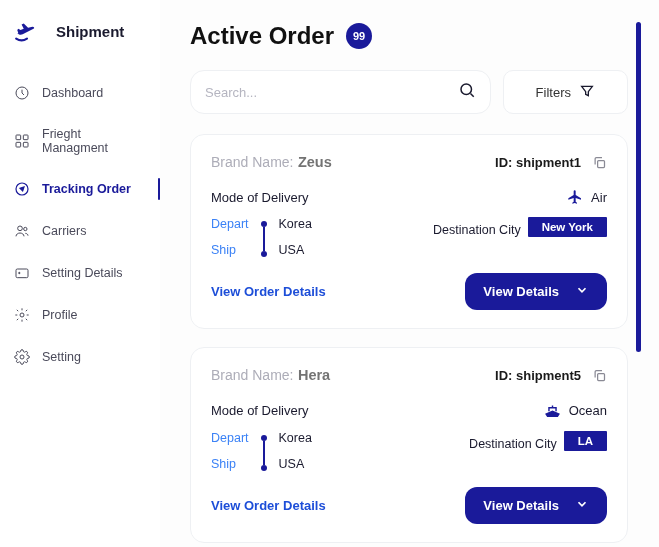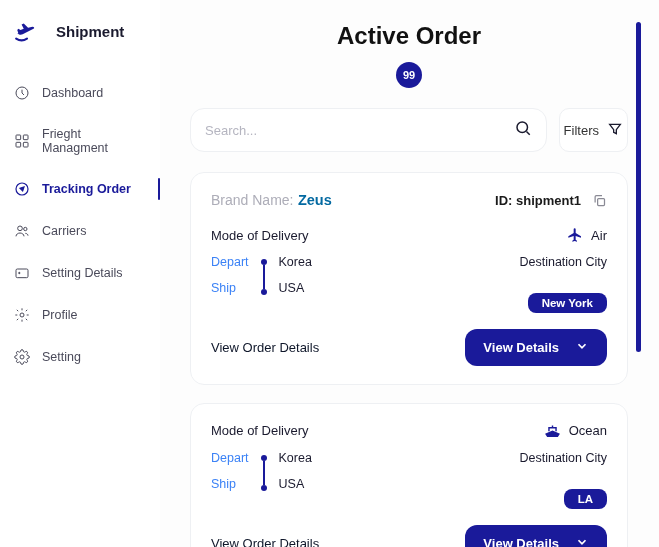--- a/index.html
+++ b/index.html
@@ -12,56 +12,56 @@
     
     .nav-item { display: flex; align-items: center; gap: 12px; padding: 13px 14px; font-size: 12.5px; color: #4a4a5a; cursor: pointer; position: relative; }
     .nav-item.active { color: #1a1a9a; font-weight: 700; }
     .nav-item.active::after { content: ''; position: absolute; right: 0; top: 10px; bottom: 10px; width: 2px; background: #1a1a9a; border-radius: 2px; }
     .nav-icon { width: 16px; height: 16px; display: flex; align-items: center; justify-content: center; flex-shrink:0;}
     .nav-icon svg { width: 16px; height: 16px; }
     
     .main { flex: 1; padding: 22px 18px 0 30px; display: flex; gap: 8px; overflow: hidden; }
     .content { flex: 1; display: flex; flex-direction: column; min-width: 0; }
     
-    .header { display: flex; align-items: center; gap: 12px; margin-bottom: 20px; flex-direction: column; }
+    .header { display: flex; align-items: center; gap: 12px; margin-bottom: 20px; }
     .title { font-size: 24px; font-weight: 800; color: #111; }
     .badge { background: #1a1a9a; color: #fff; border-radius: 50%; width: 26px; height: 26px; display: flex; align-items: center; justify-content: center; font-size: 11px; font-weight: 700; }
     
     .controls { display: flex; gap: 12px; margin-bottom: 20px; }
     .search { flex: 1; display: flex; align-items: center; border: 1px solid #eef0f3; border-radius: 14px; padding: 10px 14px; background: #fff; }
     .search input { border: none; outline: none; flex: 1; font-size: 13px; color: #333; background: transparent; }
     .search input::placeholder { color: #b5b5c0; }
-    .filters-btn { display: flex; align-items: center; gap: 8px; border: 1px solid #eef0f3; border-radius: 10px; padding: 10px 4px; font-size: 13px; color: #333; background: #fff; cursor: pointer; }
+    .filters-btn { display: flex; align-items: center; gap: 8px; border: 1px solid #eef0f3; border-radius: 10px; padding: 10px 32px; font-size: 13px; color: #333; background: #fff; cursor: pointer; }
     
     .cards { flex: 1; overflow-y: auto; }
     .card { border: 1px solid #eef0f3; border-radius: 14px; padding: 18px 20px; background: #fff; margin-bottom: 18px; }
     .card-row { display: flex; justify-content: space-between; align-items: center; margin-bottom: 18px; }
     .brand-label { color: #adadb8; font-size: 14px; font-weight: 500; }
-    .brand-value { color: #0369a1; font-size: 14.5px; font-weight: 600; }
+    .brand-value { color: #737373; font-size: 14.5px; font-weight: 600; }
     .id-wrap { display: flex; align-items: center; gap: 10px; color: #1a1a1a; font-size: 13px; font-weight: 600; }
     .copy-icon { cursor: pointer; width: 16px; height: 16px; display:flex; align-items:center; justify-content:center;}
     
     .mode-row { display: flex; justify-content: space-between; align-items: center; margin-bottom: 12px; }
     .mode-label { color: #1a1a2e; font-size: 13px; font-weight: 500; }
     .mode-value { display: flex; align-items: center; gap: 8px; color: #1a1a2e; font-size: 13px; font-weight: 500; }
     .mode-icon { display:flex; align-items:center; justify-content:center;}
     
     .route-row { display: flex; justify-content: space-between; align-items: flex-start; margin-bottom: 16px; }
     .route-left { display: flex; gap: 14px; }
     .route-labels { display: flex; flex-direction: column; gap: 12px; color: #3b82f6; font-size: 12.5px; }
     .route-line { width: 2px; position: relative; display: flex; flex-direction: column; align-items: center; padding-top: 4px;}
     .route-dot { width: 6px; height: 6px; border-radius: 50%; background: #1a1a9a; }
     .route-connector { width: 2px; flex: 1; background: #1a1a9a; min-height: 16px;}
     .route-values { display: flex; flex-direction: column; gap: 12px; color: #1a1a2e; font-size: 12.5px; font-weight: 500; }
-    .route-right { text-align: right; display: flex; flex-direction: column; gap: 24px; align-items: flex-end; }
+    .route-right { text-align: right; display: flex; gap: 7px; align-items: flex-end; }
     .dest-label { color: #1a1a2e; font-size: 12.5px; font-weight: 500; }
-    .dest-pill { background: #1a1a9a; color: #fff; padding: 4px 14px; border-radius: 8px; font-size: 11.5px; font-weight: 600; }
+    .dest-pill { background: #1a1a9a; color: #fff; padding: 4px 14px; border-radius: 1px; font-size: 11.5px; font-weight: 600; }
     
     .card-footer { display: flex; justify-content: space-between; align-items: center; }
-    .link { color: #0f172a; font-size: 13px; font-weight: 400; cursor: pointer; }
+    .link { color: #1d4ed8; font-size: 13px; font-weight: 700; cursor: pointer; }
     .btn { background: #1a1a9a; color: #fff; padding: 10px 18px; border-radius: 12px; font-size: 13px; font-weight: 700; display: flex; align-items: center; gap: 16px; cursor: pointer; border: none; }
     
     .scrollbar { width: 5px; background: #1a1a9a; border-radius: 3px; height: 330px; margin-top: 0px; flex-shrink:0;}
   </style>
 </head>
 <body>
 
 <aside class="sidebar">
   <div class="logo">
     <span class="logo-icon">
@@ -220,20 +220,35 @@
           <button class="btn">
             <span>View Details</span>
             <span><svg width="14" height="14" viewBox="0 0 24 24" fill="none" stroke="#fff" stroke-width="3">
                   <path d="M6 9l6 6 6-6"></path>
                 </svg></span>
           </button>
         </div>
       </div>
 
       <div class="card">
+        <div class="card-row">
+          <div>
+            <span class="brand-label">Brand Name:</span>
+            <span class="brand-value">Hera</span>
+          </div>
+          <div class="id-wrap">
+            <span><span>ID:</span> <span>shipment5</span></span>
+            <span class="copy-icon">
+                <svg width="15" height="15" viewBox="0 0 24 24" fill="none" stroke="#8a8a95" stroke-width="2">
+                  <rect x="9" y="9" width="11" height="11" rx="1.5"></rect>
+                  <path d="M5 15V6a2 2 0 012-2h9"></path>
+                </svg>
+              </span>
+          </div>
+        </div>
         <div class="mode-row">
           <span class="mode-label">Mode of Delivery</span>
           <span class="mode-value">
             <span class="mode-icon">
                 <svg width="17" height="17" viewBox="0 0 24 24" fill="none" stroke="#1a1a9a" stroke-width="2">
                   <path d="M3 17l2 3h14l2-3-9-4-9 4z" fill="#1a1a9a"></path>
                   <path d="M7 13V8h10v5M12 8V5"></path>
                 </svg>
               </span>
             <span>Ocean</span>

